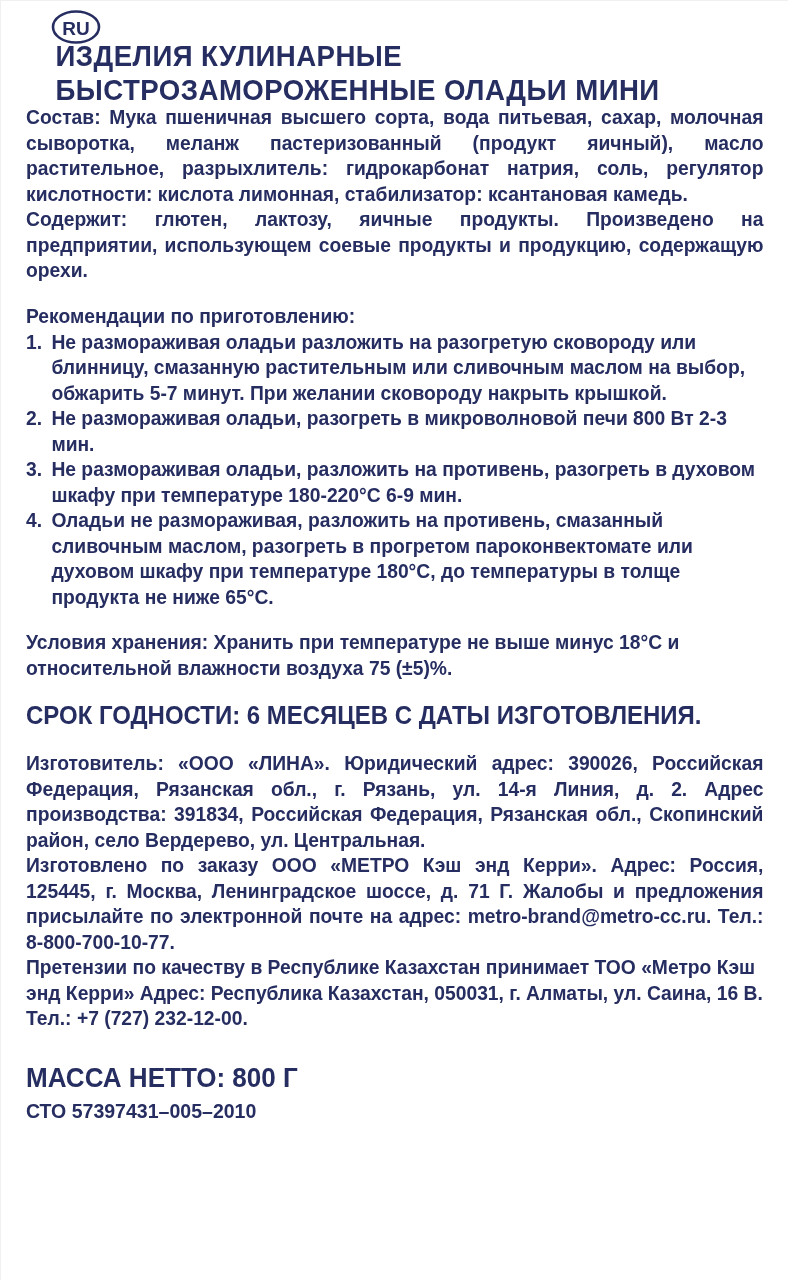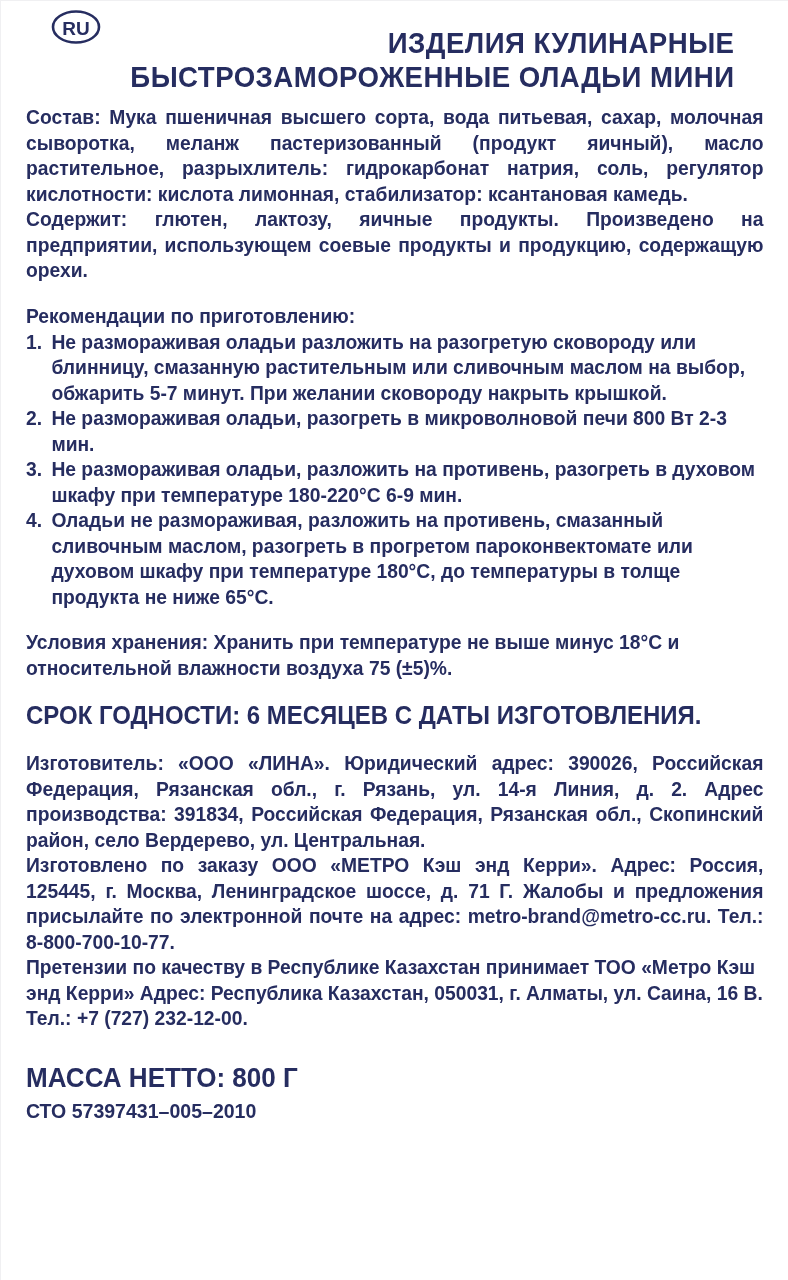--- a/index.html
+++ b/index.html
@@ -32,35 +32,35 @@
   .inner {
     position: relative;
     padding: 0 24px 0 26px;
     box-sizing: border-box;
     height: 100%;
   }
 
   
   .header {
     position: relative;
-    padding-top: 10px;
+    padding-top: 23px;
     height: 104px;
     box-sizing: border-box;
   }
   .ru-badge {
     position: absolute;
     left: 24px;
     top: 9px;
     width: 52px;
     height: 36px;
   }
   .ru-badge svg { display: block; }
 
   .title-block {
-    text-align: right;
+    text-align: left;
     padding-top: 16px;
   }
   .title-line {
     font-weight: 700;
     font-size: 30px;
     line-height: 34px;
     letter-spacing: 0.5px;
     transform: scaleX(0.92);
     transform-origin: center;
     white-space: nowrap;

